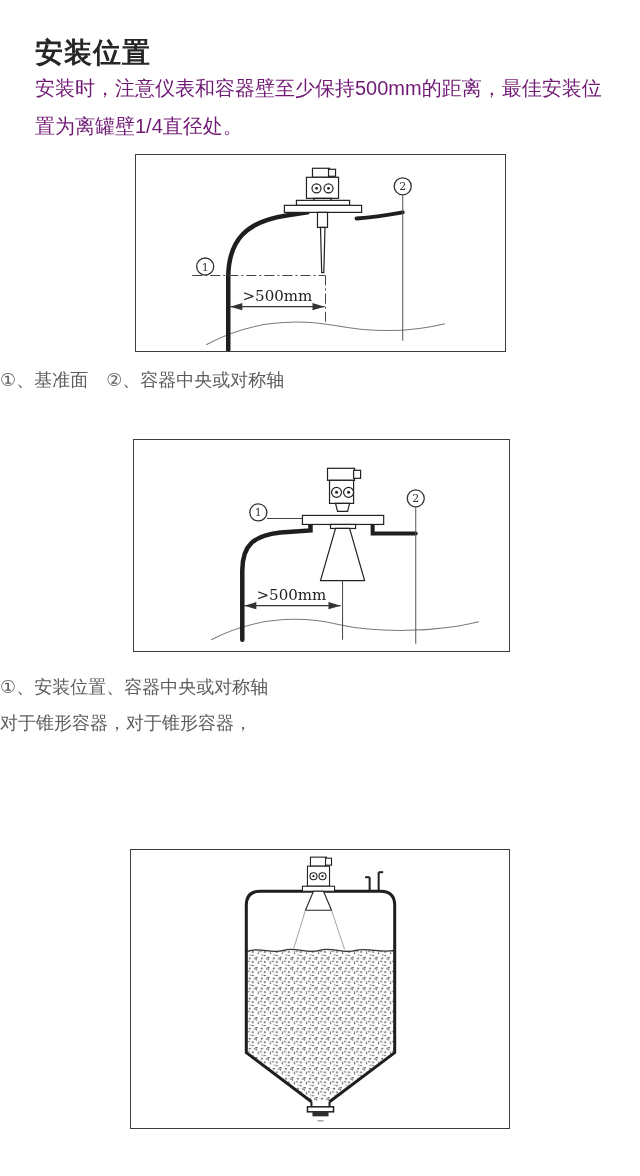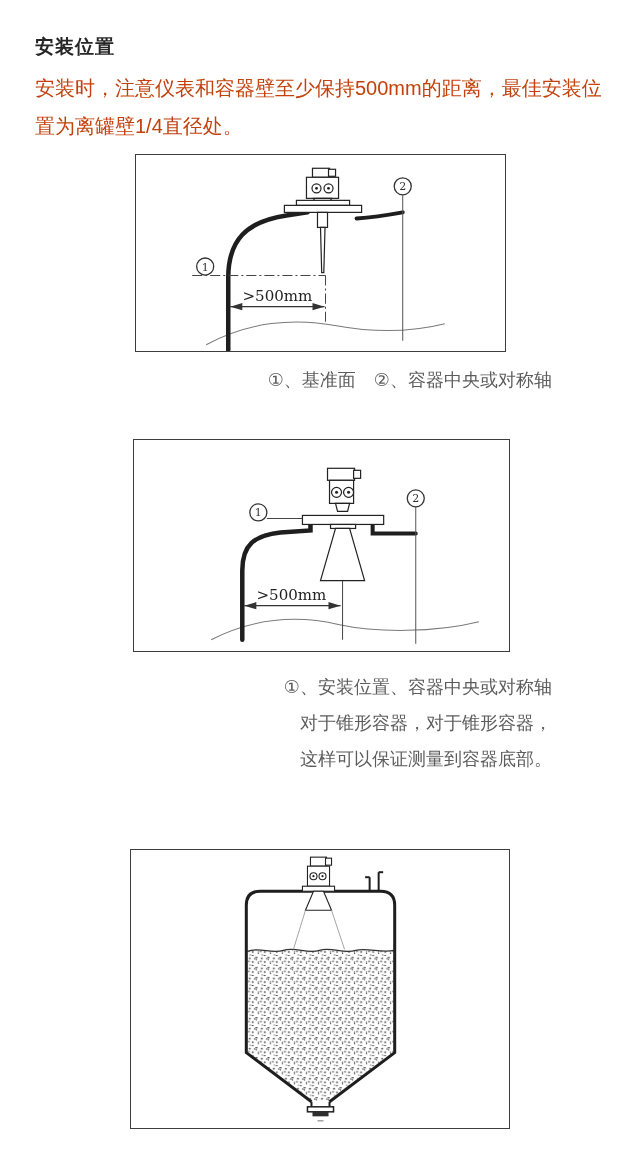--- a/index.html
+++ b/index.html
@@ -7,47 +7,47 @@
     position:relative;
     width:640px;
     height:1176px;
     background:#ffffff;
     font-family:"Liberation Sans","DejaVu Sans",sans-serif;
     overflow:hidden;
   }
   .heading{
     position:absolute;
     left:35px; top:34px;
-    font-size:19px;
+    font-size:28px;
     font-weight:bold;
     color:#262626;
     letter-spacing:1px;
   }
   .para{
     position:absolute;
     left:35px; top:69px;
     width:578px;
     font-size:20px;
     line-height:38px;
-    color:#c2410c;
+    color:#701a75;
   }
   .fig{
     position:absolute;
     background:#ffffff;
     border:1.5px solid #3d3d3d;
     box-sizing:border-box;
   }
   #fig1{left:135px; top:154px; width:371px; height:198px;}
   #fig2{left:133px; top:439px; width:377px; height:213px;}
   #fig3{left:130px; top:849px; width:380px; height:280px;}
   .fig svg{position:absolute;left:0;top:0;width:100%;height:100%;}
   .caption{
     position:absolute;
     left:0; width:552px;
-    text-align:right;
+    text-align:left;
     color:#5c5c5c;
     font-size:18px;
   }
   #cap1{top:368px;}
   #cap2{top:669px; line-height:36px;}
   .dim-text{
     font-family:"DejaVu Serif","Liberation Serif",serif;
     font-size:15px;
     fill:#222222;
   }
@@ -151,21 +151,20 @@
         <polygon points="110,165 122,161.4 122,168.6" fill="#333"></polygon>
         <polygon points="206,165 194,161.4 194,168.6" fill="#333"></polygon>
         <text class="dim-text" x="157" y="159" text-anchor="middle">&gt;500mm</text>
       </g>
     </svg>
   </div>
 
   <div class="caption" id="cap2">
     <div>①、安装位置、容器中央或对称轴</div>
     <div>对于锥形容器，对于锥形容器，</div>
-    <div>这样可以保证测量到容器底部。</div>
   </div>
 
   <div class="fig" id="fig3">
     <svg viewBox="0 0 377 277">
       <defs>
         <pattern id="stip" width="12" height="10" patternUnits="userSpaceOnUse">
           <g fill="#3c3c3c">
             <circle cx="1.5" cy="1.5" r="0.9"></circle>
             <circle cx="7" cy="3" r="0.7"></circle>
             <rect x="4" y="6.5" width="2.2" height="1.1"></rect>

